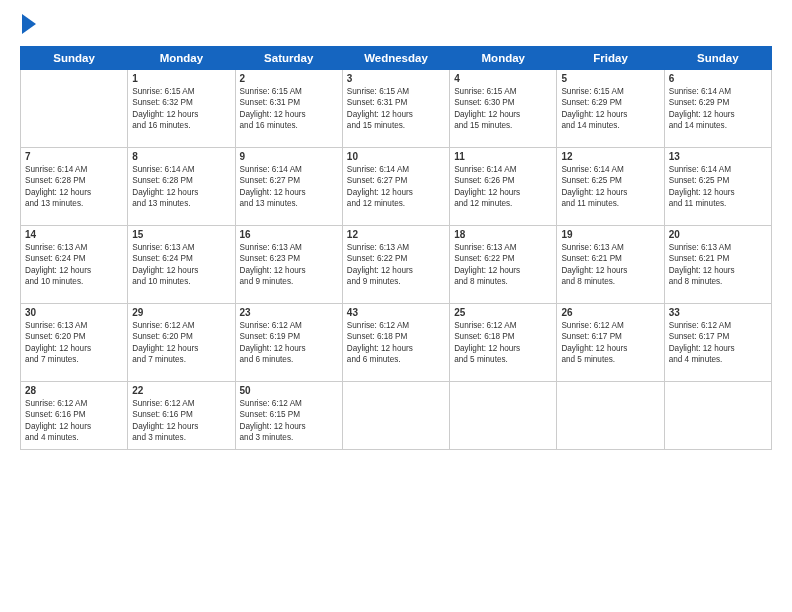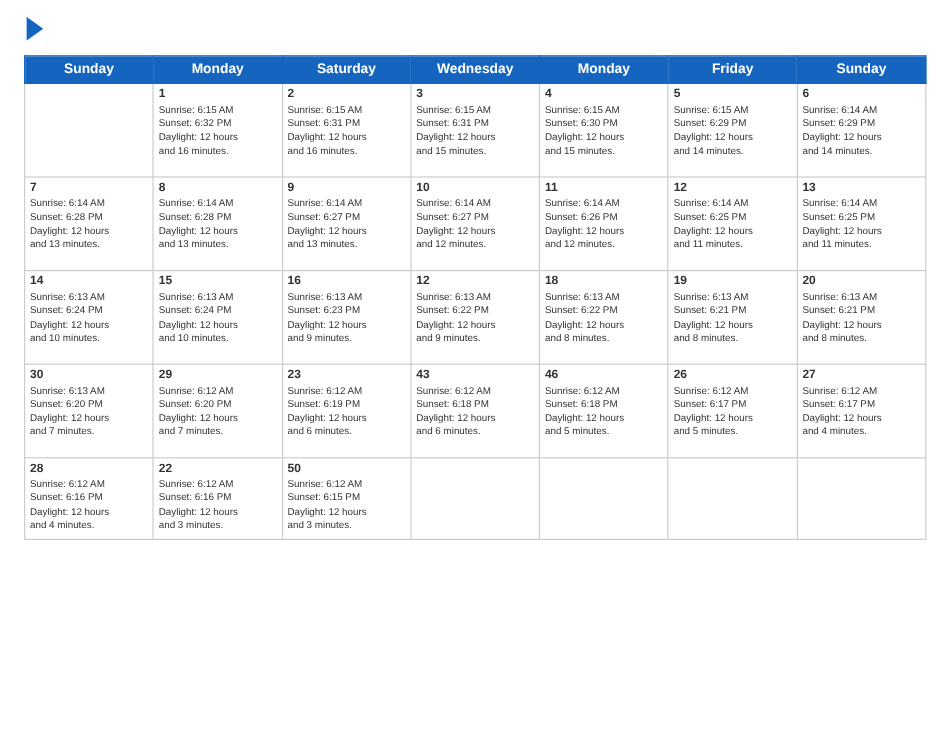--- a/index.html
+++ b/index.html
@@ -296,35 +296,35 @@
 and 6 minutes.</div>
           </td>
           <td>
             <span class="day-num">43</span>
             <div class="cell-text" style="white-space: pre-line;">Sunrise: 6:12 AM
 Sunset: 6:18 PM
 Daylight: 12 hours
 and 6 minutes.</div>
           </td>
           <td>
-            <span class="day-num">46</span>
+            <span class="day-num">25</span>
             <div class="cell-text" style="white-space: pre-line;">Sunrise: 6:12 AM
 Sunset: 6:18 PM
 Daylight: 12 hours
 and 5 minutes.</div>
           </td>
           <td>
             <span class="day-num">26</span>
             <div class="cell-text" style="white-space: pre-line;">Sunrise: 6:12 AM
 Sunset: 6:17 PM
 Daylight: 12 hours
 and 5 minutes.</div>
           </td>
           <td>
-            <span class="day-num">27</span>
+            <span class="day-num">33</span>
             <div class="cell-text" style="white-space: pre-line;">Sunrise: 6:12 AM
 Sunset: 6:17 PM
 Daylight: 12 hours
 and 4 minutes.</div>
           </td>
         </tr>
         <tr>
           <td>
             <span class="day-num">28</span>
             <div class="cell-text" style="white-space: pre-line;">Sunrise: 6:12 AM

